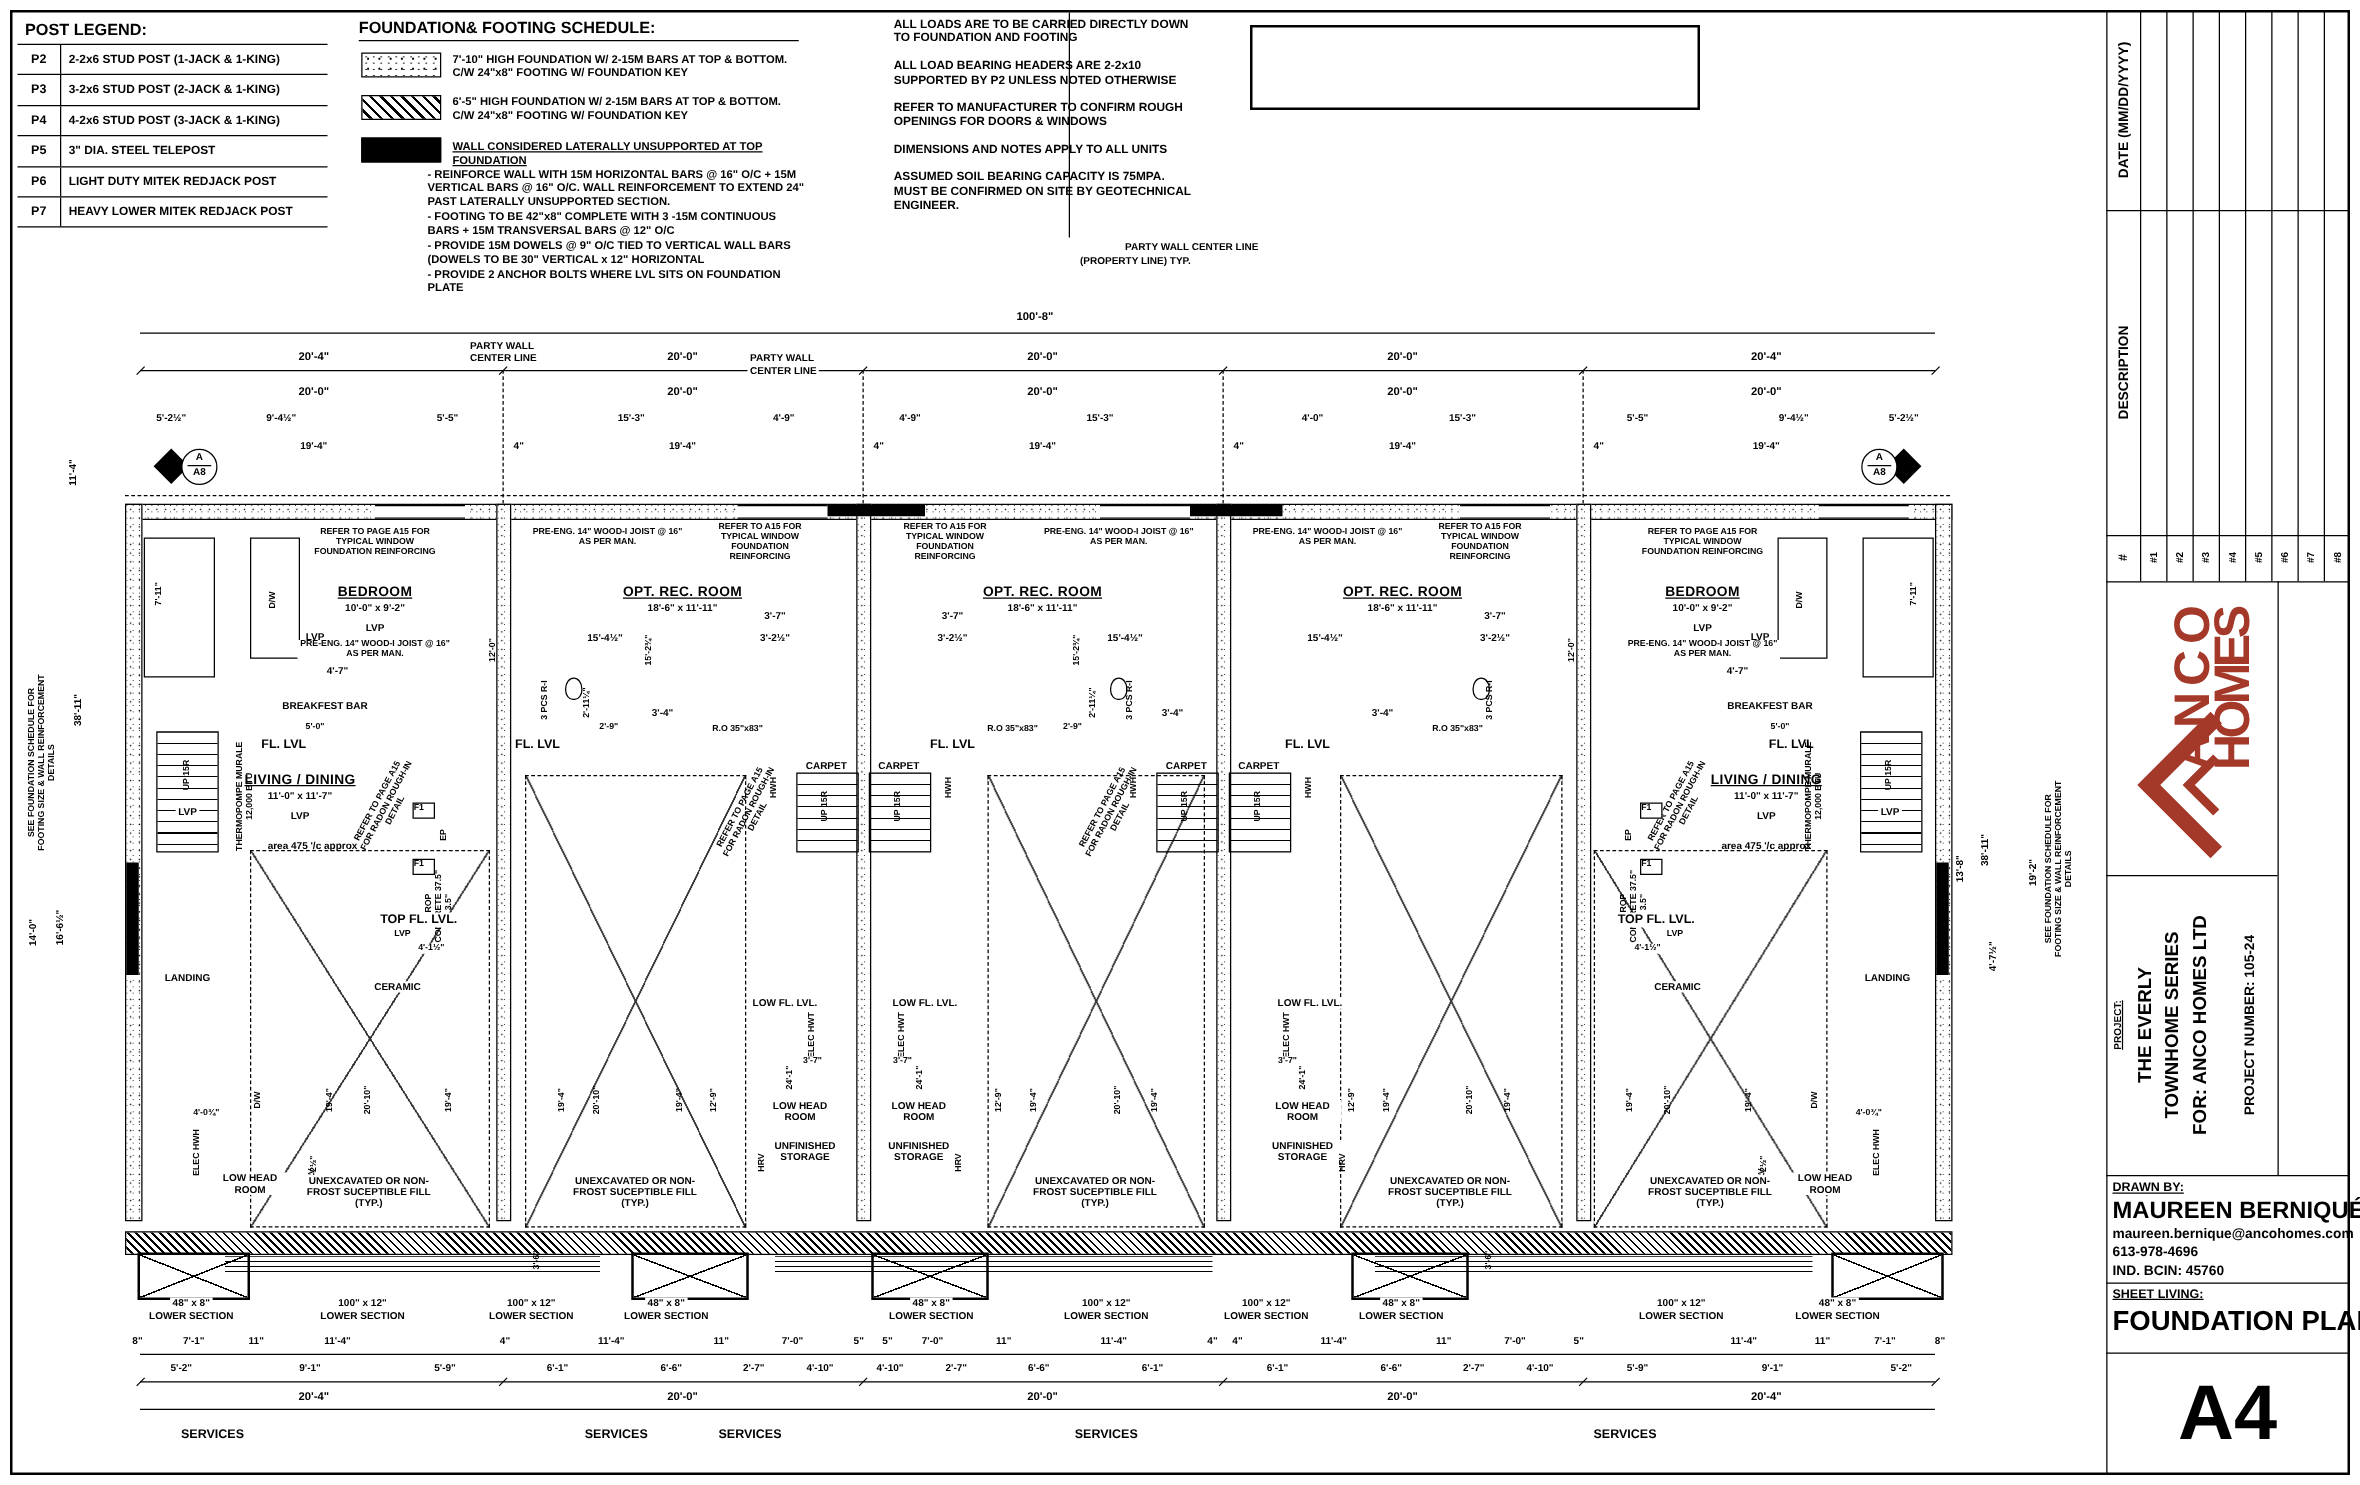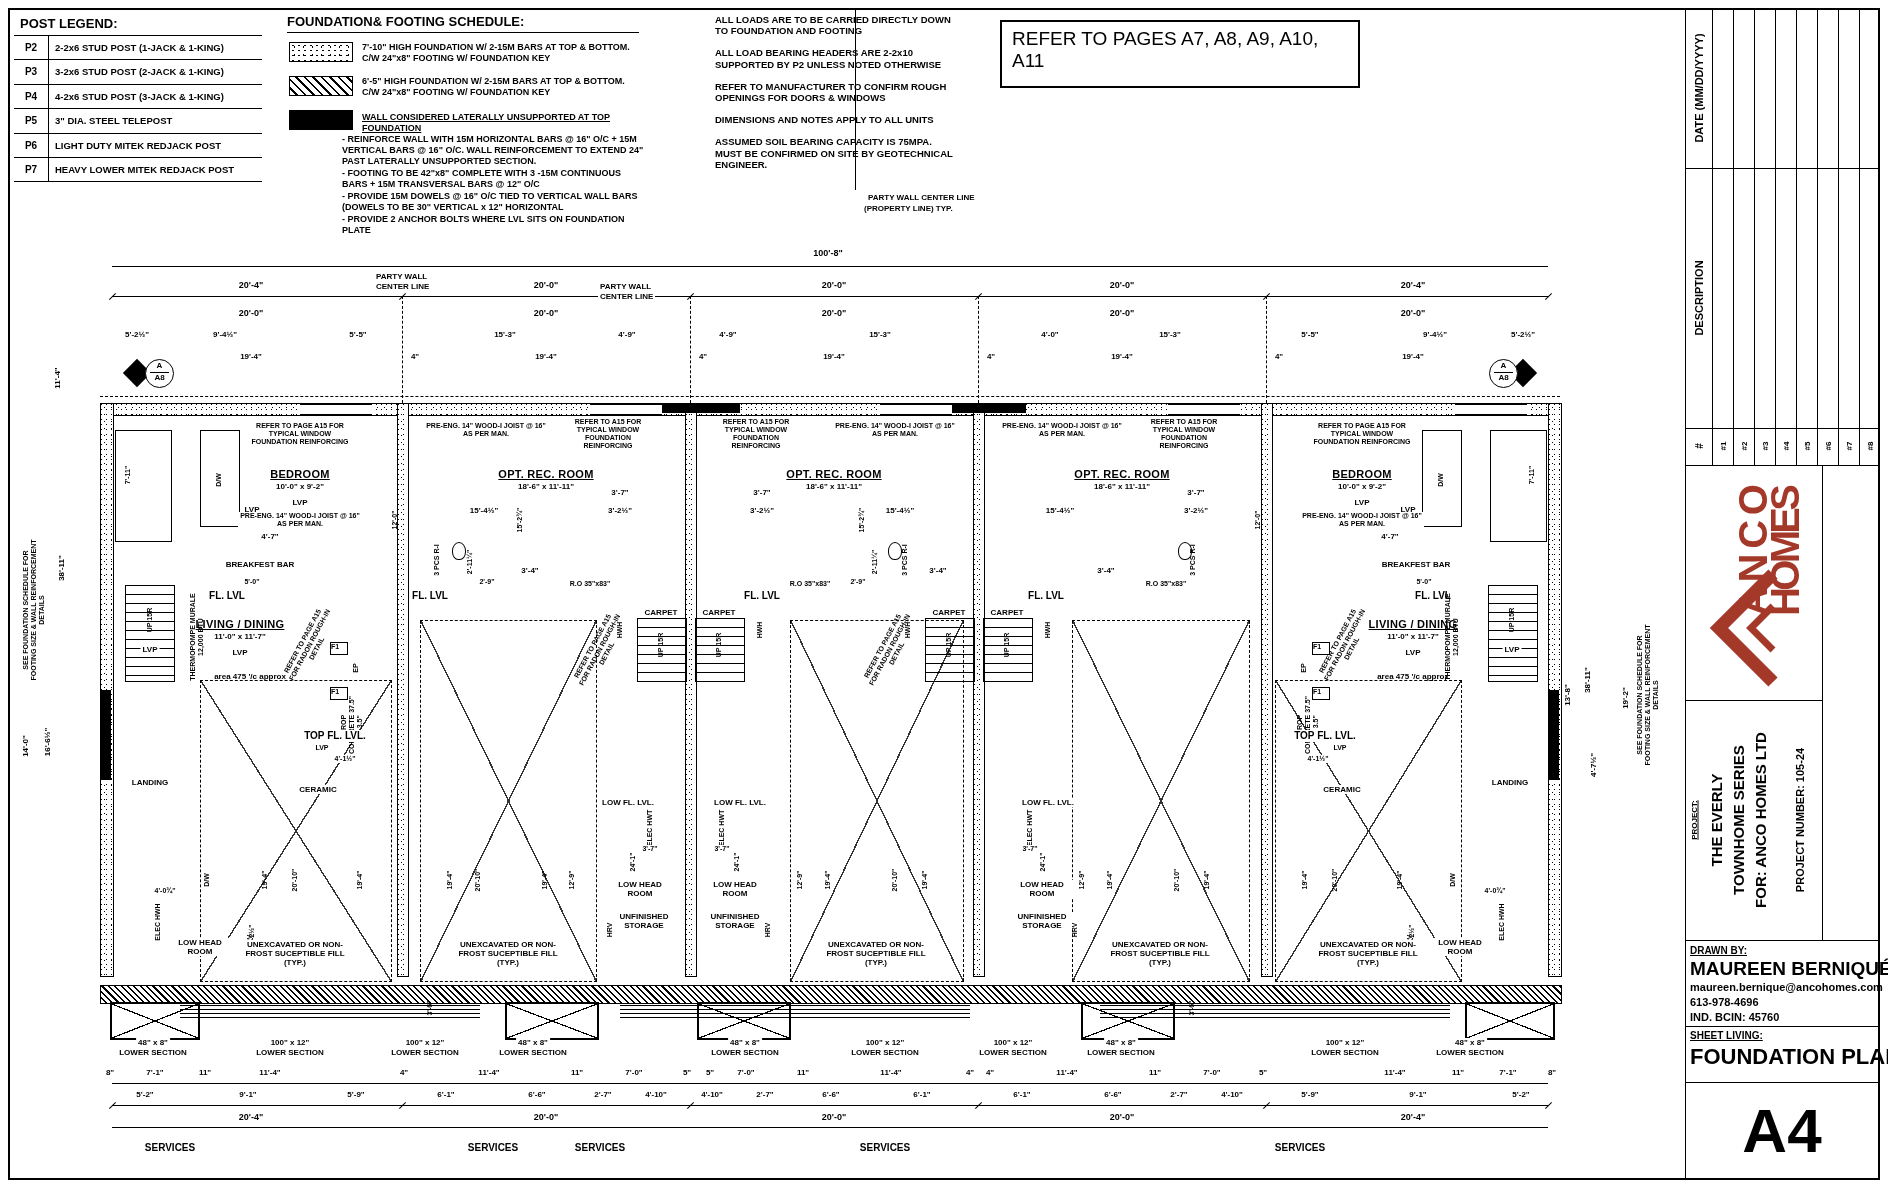--- a/index.html
+++ b/index.html
@@ -96,38 +96,37 @@
   <div class="swatch sw-sp" style="left:289px;top:42px;"></div>
   <div class="sched-txt" style="left:362px;top:42px;width:300px;">7'-10" HIGH FOUNDATION W/ 2-15M BARS AT TOP &amp; BOTTOM.</div>
   <div class="sched-txt" style="left:362px;top:53px;width:300px;">C/W 24"x8" FOOTING W/ FOUNDATION KEY</div>
   <div class="swatch sw-ht" style="left:289px;top:76px;"></div>
   <div class="sched-txt" style="left:362px;top:76px;width:300px;">6'-5" HIGH FOUNDATION W/ 2-15M BARS AT TOP &amp; BOTTOM.</div>
   <div class="sched-txt" style="left:362px;top:87px;width:300px;">C/W 24"x8" FOOTING W/ FOUNDATION KEY</div>
   <div class="swatch sw-bk" style="left:289px;top:110px;"></div>
   <div class="sched-txt ul" style="left:362px;top:112px;width:300px;">WALL CONSIDERED LATERALLY UNSUPPORTED AT TOP FOUNDATION</div>
   <div class="sched-txt" style="left:342px;top:134px;width:305px;">- REINFORCE WALL WITH 15M HORIZONTAL BARS @ 16" O/C + 15M VERTICAL BARS @ 16" O/C. WALL REINFORCEMENT TO EXTEND 24" PAST LATERALLY UNSUPPORTED SECTION.</div>
   <div class="sched-txt" style="left:342px;top:168px;width:305px;">- FOOTING TO BE 42"x8" COMPLETE WITH 3 -15M CONTINUOUS BARS + 15M TRANSVERSAL BARS @ 12" O/C</div>
-  <div class="sched-txt" style="left:342px;top:191px;width:305px;">- PROVIDE 15M DOWELS @ 16" O/C TIED TO VERTICAL WALL BARS (DOWELS TO BE 30" VERTICAL x 12" HORIZONTAL</div>
+  <div class="sched-txt" style="left:342px;top:191px;width:305px;">- PROVIDE 15M DOWELS @ 9" O/C TIED TO VERTICAL WALL BARS (DOWELS TO BE 30" VERTICAL x 12" HORIZONTAL</div>
   <div class="sched-txt" style="left:342px;top:214px;width:305px;">- PROVIDE 2 ANCHOR BOLTS WHERE LVL SITS ON FOUNDATION PLATE</div>
 </div>
 
 <div class="abs" style="left:715px;top:14px;width:238px;">
   <p class="note-p">ALL LOADS ARE TO BE CARRIED DIRECTLY DOWN TO FOUNDATION AND FOOTING</p>
   <p class="note-p">ALL LOAD BEARING HEADERS ARE 2-2x10 SUPPORTED BY P2 UNLESS NOTED OTHERWISE</p>
   <p class="note-p">REFER TO MANUFACTURER TO CONFIRM ROUGH OPENINGS FOR DOORS &amp; WINDOWS</p>
   <p class="note-p">DIMENSIONS AND NOTES APPLY TO ALL UNITS</p>
   <p class="note-p">ASSUMED SOIL BEARING CAPACITY IS 75MPA. MUST BE CONFIRMED ON SITE BY GEOTECHNICAL ENGINEER.</p>
 </div>
 
 <div class="abs" style="left:1000px;top:20px;width:336px;height:52px;border:2px solid #000;padding:6px 10px;">
-  <div style="font-size:19px;">REFER TO PAGES A7, A8, A9, A10, A11</div>
 </div>
 
 <div class="ln" style="left:855px;top:10px;width:1px;height:180px;"></div>
-<div class="tl f8" style="left:868px;top:193px;">PARTY WALL CENTER LINE</div>
+<div class="tl f8" style="left:900px;top:193px;">PARTY WALL CENTER LINE</div>
 <div class="tl f8" style="left:864px;top:204px;">(PROPERTY LINE) TYP.</div>
 
 <div>
   <div class="ln" style="left:1685px;top:8px;width:1px;height:1172px;"></div>
 
   <div>
     <div class="ln" style="left:1685px;top:168px;width:195px;height:1px;"></div>
     <div class="ln" style="left:1685px;top:428px;width:195px;height:1px;"></div>
     <div class="ln" style="left:1685px;top:465px;width:195px;height:1px;"></div>
     <div class="ln" style="left:1712px;top:8px;width:1px;height:457px;"></div>

